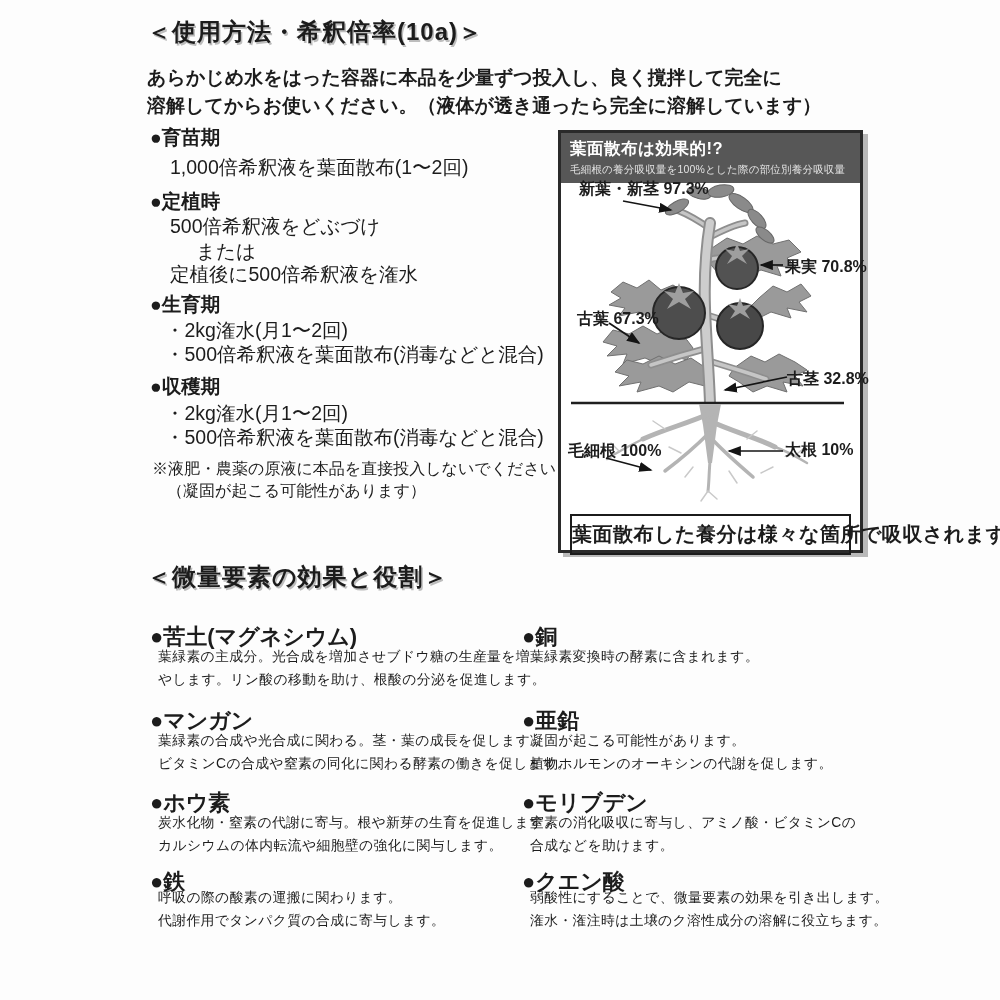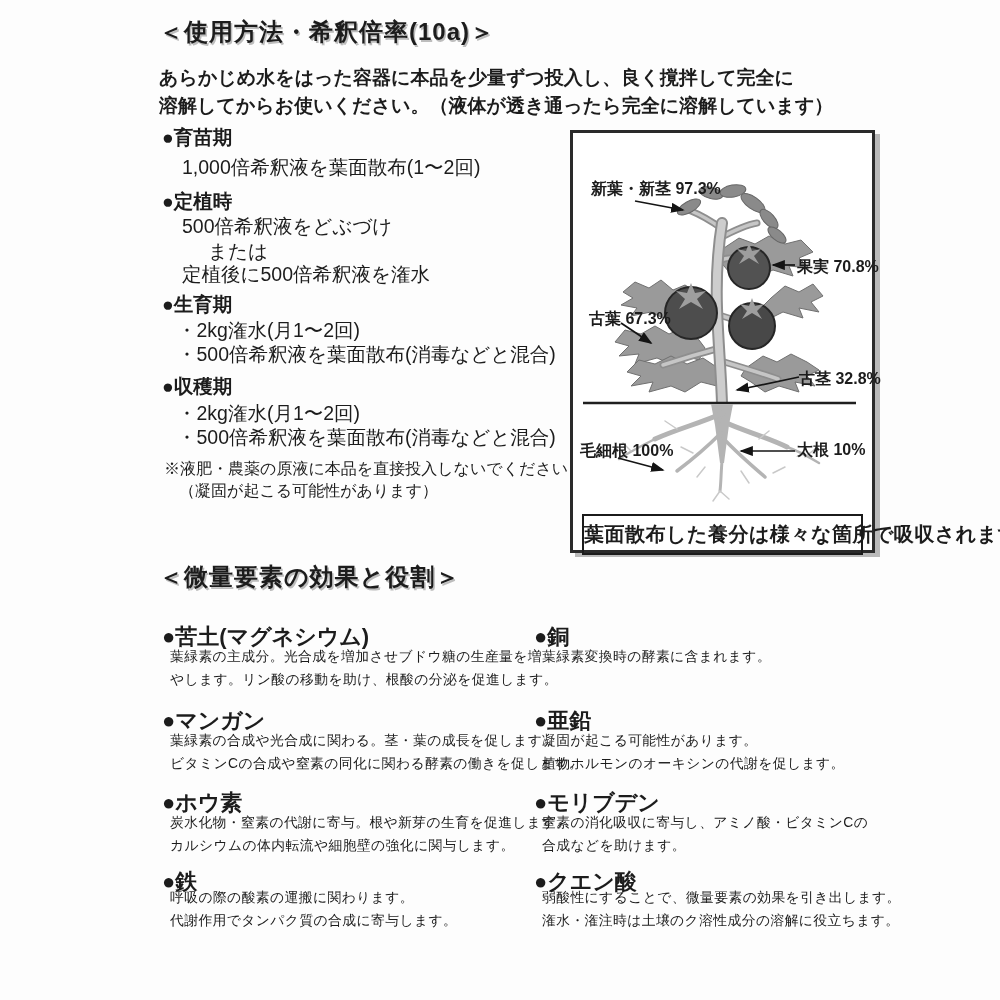--- a/index.html
+++ b/index.html
@@ -2,21 +2,21 @@
 <html><head>
 <meta charset="utf-8">
 <style>
   html,body{margin:0;padding:0;}
   body{
     width:1000px;height:1000px;position:relative;
     background:#fdfdfd;color:#1c1c1c;
     font-family:"Liberation Sans",sans-serif;
     overflow:hidden;
   }
-  .abs{position:absolute;white-space:nowrap;margin-left:12px;}
+  .abs{position:absolute;white-space:nowrap;}
   
   .big-title{font-size:24px;font-weight:800;letter-spacing:1px;
     text-shadow:1.5px 2px 0 #bdbdbd;}
   .s1-title{left:147px;top:16px;}
   .intro{left:147px;top:64px;font-size:19px;font-weight:700;line-height:28px;}
   .period-label{font-size:19.5px;font-weight:800;}
   .period-line{font-size:19.5px;font-weight:500;}
   .p0-label{left:150px;top:124px;}
   .p0-l0{left:170px;top:154px;}
   .p1-label{left:150px;top:188px;}
@@ -86,20 +86,24 @@
   <div class="abs period-line p2-l1">・500倍希釈液を葉面散布(消毒などと混合)</div>
 
   <div class="abs period-label p3-label">●収穫期</div>
   <div class="abs period-line p3-l0">・2kg潅水(月1〜2回)</div>
   <div class="abs period-line p3-l1">・500倍希釈液を葉面散布(消毒などと混合)</div>
 
   <div class="abs note note1">※液肥・農薬の原液に本品を直接投入しないでください</div>
   <div class="abs note note2">（凝固が起こる可能性があります）</div>
 
   <div class="abs figure">
+    <div class="fig-header">
+      <div class="fig-title">葉面散布は効果的!?</div>
+      <div class="fig-sub">毛細根の養分吸収量を100%とした際の部位別養分吸収量</div>
+    </div>
 
     <svg class="fig-svg" width="293" height="411" viewBox="0 0 293 411" xmlns="http://www.w3.org/2000/svg">
       <defs>
         <marker id="arr" markerWidth="9" markerHeight="8" refX="7" refY="3" orient="auto">
           <path d="M0,0 L8,3 L0,6 Z" fill="#141414"></path>
         </marker>
       </defs>
 
       <g fill="#9a9a9a" stroke="#707070" stroke-width="1">
         <polygon points="128,162 112,152 100,157 88,147 76,155 62,149 50,159 60,165 48,172 64,175 58,183 78,179 90,185 104,177 118,181 130,171"></polygon>

